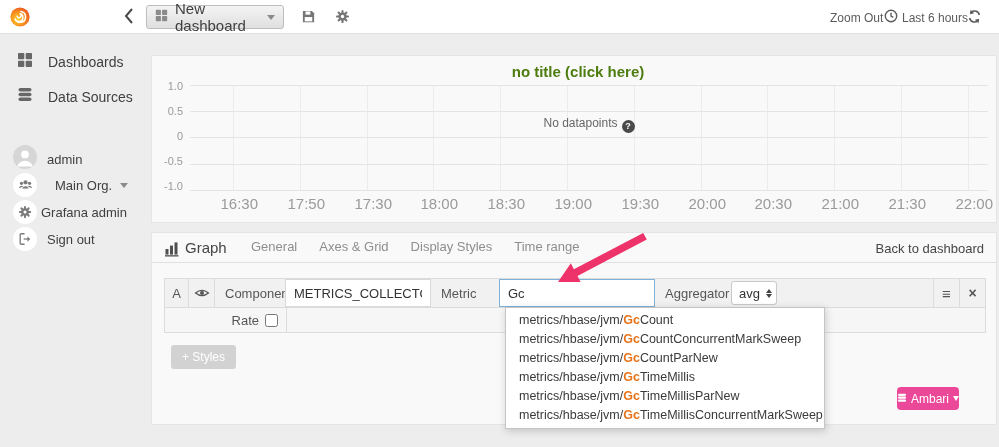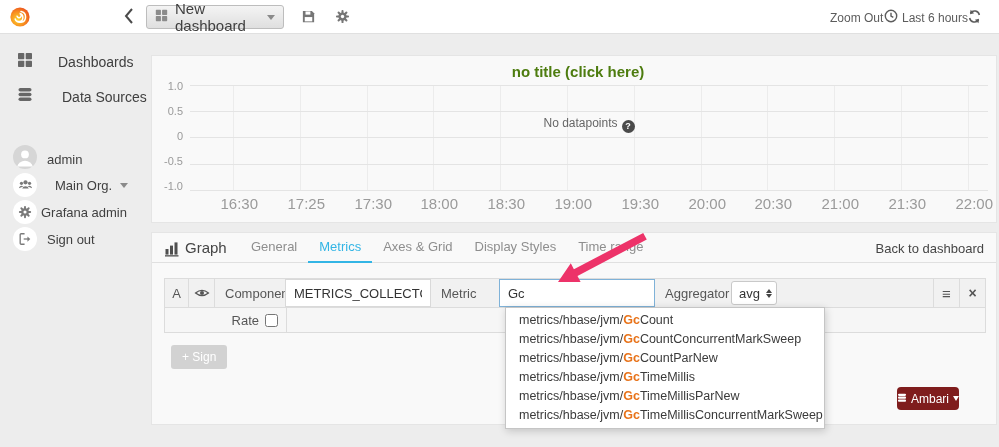--- a/index.html
+++ b/index.html
@@ -73,21 +73,21 @@
   .spin i { width:0; height:0; border-left:3.5px solid transparent; border-right:3.5px solid transparent; }
   .spin .up { border-bottom:4px solid #444; } .spin .dn { border-top:4px solid #444; }
   .raterow { display:flex; align-items:center; height:25px; background:#f6f6f6;
              border:1px solid #dcdcdc; border-top:none; }
   .ratecell { width:122px; height:100%; display:flex; align-items:center; justify-content:flex-end;
               gap:6px; padding-right:8px; font-size:13px; color:#565656; border-right:1px solid #dcdcdc; }
   .ratecell input { width:13px; height:13px; cursor:pointer; }
   .addq { position:absolute; left:19px; top:112px; background:#d2d2d2; color:#fff;
           font-size:12px; padding:5px 11px; border-radius:3px; border:none; cursor:pointer;
           font-family:"Liberation Sans",sans-serif; }
-  .ambari { position:absolute; left:745px; top:154px; width:62px; height:23px; background:#7f1d1d;
+  .ambari { position:absolute; left:745px; top:154px; width:62px; height:23px; background:#ec4899;
             border:none; border-radius:4px; color:#fff; font-size:12px; display:flex;
             align-items:center; justify-content:center; gap:4px; cursor:pointer;
             font-family:"Liberation Sans",sans-serif; }
   .ambari .caret { border-top-color:#fff; border-left-width:3.5px; border-right-width:3.5px; }
 
   
   .dd { position:absolute; left:505px; top:307px; width:320px; background:#fff;
         border:1px solid #c5c5c5; box-shadow:1px 2px 8px rgba(0,0,0,.18); z-index:10;
         list-style:none; padding:3px 0; }
   .dd li { height:19px; line-height:19px; padding-left:13px; font-size:12.5px; color:#3a3a3a;
@@ -169,34 +169,34 @@
         <path d="M13.2 6.4 A5.4 5.4 0 0 0 3.6 4.2"></path>
         <path d="M2.8 9.6 A5.4 5.4 0 0 0 12.4 11.8"></path>
       </g>
       <path d="M3.8 0.8 L3.2 5.6 7.6 4.6 Z" fill="#5c5c5c"></path>
       <path d="M12.2 15.2 L12.8 10.4 8.4 11.4 Z" fill="#5c5c5c"></path>
     </svg>
   </span>
 </div>
 
 <div>
-  <div class="side-item" style="left:17px;top:52px;gap:25px">
+  <div class="side-item" style="left:17px;top:52px;gap:15px">
     <span>
       <svg width="16" height="16" viewBox="0 0 16 16">
           <g fill="#676767">
             <rect x="1" y="1" width="6.3" height="6.3" rx=".8"></rect>
             <rect x="8.7" y="1" width="6.3" height="6.3" rx=".8"></rect>
             <rect x="1" y="8.7" width="6.3" height="6.3" rx=".8"></rect>
             <rect x="8.7" y="8.7" width="6.3" height="6.3" rx=".8"></rect>
           </g>
         </svg>
     </span>
     <span class="txt">Dashboards</span>
   </div>
-  <div class="side-item" style="left:17px;top:87px;gap:29px">
+  <div class="side-item" style="left:17px;top:87px;gap:15px">
     <span>
       <svg width="16" height="16" viewBox="0 0 16 16">
           <g fill="#676767">
             <rect x="1.5" y="1" width="13" height="3.6" rx="1.8"></rect>
             <rect x="1.5" y="5.7" width="13" height="3.6" rx="1.8"></rect>
             <rect x="1.5" y="10.4" width="13" height="3.6" rx="1.8"></rect>
           </g>
         </svg>
     </span>
     <span class="txt">Data Sources</span>
@@ -263,21 +263,21 @@
   <div class="ytick" style="top:74px">0</div>
   <div class="ytick" style="top:99px">-0.5</div>
   <div class="ytick" style="top:124px">-1.0</div>
 
   <div class="plot"></div>
   <div class="nodata">
     <span>No datapoints</span><span class="qmark">?</span>
   </div>
 
   <span class="xtick" style="left:56px">16:30</span>
-  <span class="xtick" style="left:123px">17:25</span>
+  <span class="xtick" style="left:123px">17:50</span>
   <span class="xtick" style="left:190px">17:30</span>
   <span class="xtick" style="left:256px">18:00</span>
   <span class="xtick" style="left:323px">18:30</span>
   <span class="xtick" style="left:390px">19:00</span>
   <span class="xtick" style="left:457px">19:30</span>
   <span class="xtick" style="left:524px">20:00</span>
   <span class="xtick" style="left:590px">20:30</span>
   <span class="xtick" style="left:657px">21:00</span>
   <span class="xtick" style="left:724px">21:30</span>
   <span class="xtick" style="left:791px">22:00</span>
@@ -291,21 +291,20 @@
             <rect x="1.5" y="8" width="3" height="5.6"></rect>
             <rect x="6" y="4.6" width="3" height="9"></rect>
             <rect x="10.5" y="1.4" width="3" height="12.2"></rect>
             <rect x="1" y="14.2" width="13.5" height="1.3"></rect>
           </g>
         </svg>
     </span>
     <span class="ptype">Graph</span>
     <div class="tabs">
       <span class="tab">General</span>
-      <span class="tab active">Metrics</span>
       <span class="tab">Axes &amp; Grid</span>
       <span class="tab">Display Styles</span>
       <span class="tab">Time range</span>
     </div>
     <span class="backlink">Back to dashboard</span>
   </div>
 
   <div class="qtable">
     <div class="qrow">
       <div class="cell bR" style="width:24px">A</div>
@@ -336,21 +335,21 @@
         </div>
     </div>
     <div class="raterow">
       <div class="ratecell">
         <span>Rate</span>
         <input type="checkbox" style="">
       </div>
     </div>
   </div>
 
-  <button class="addq">+ Sign</button>
+  <button class="addq">+ Styles</button>
 
   <button class="ambari">
     <span>
       <svg width="10" height="10" viewBox="0 0 16 16">
           <g fill="#fff">
             <rect x="1.5" y="1" width="13" height="3.6" rx="1.8"></rect>
             <rect x="1.5" y="5.7" width="13" height="3.6" rx="1.8"></rect>
             <rect x="1.5" y="10.4" width="13" height="3.6" rx="1.8"></rect>
           </g>
         </svg>

